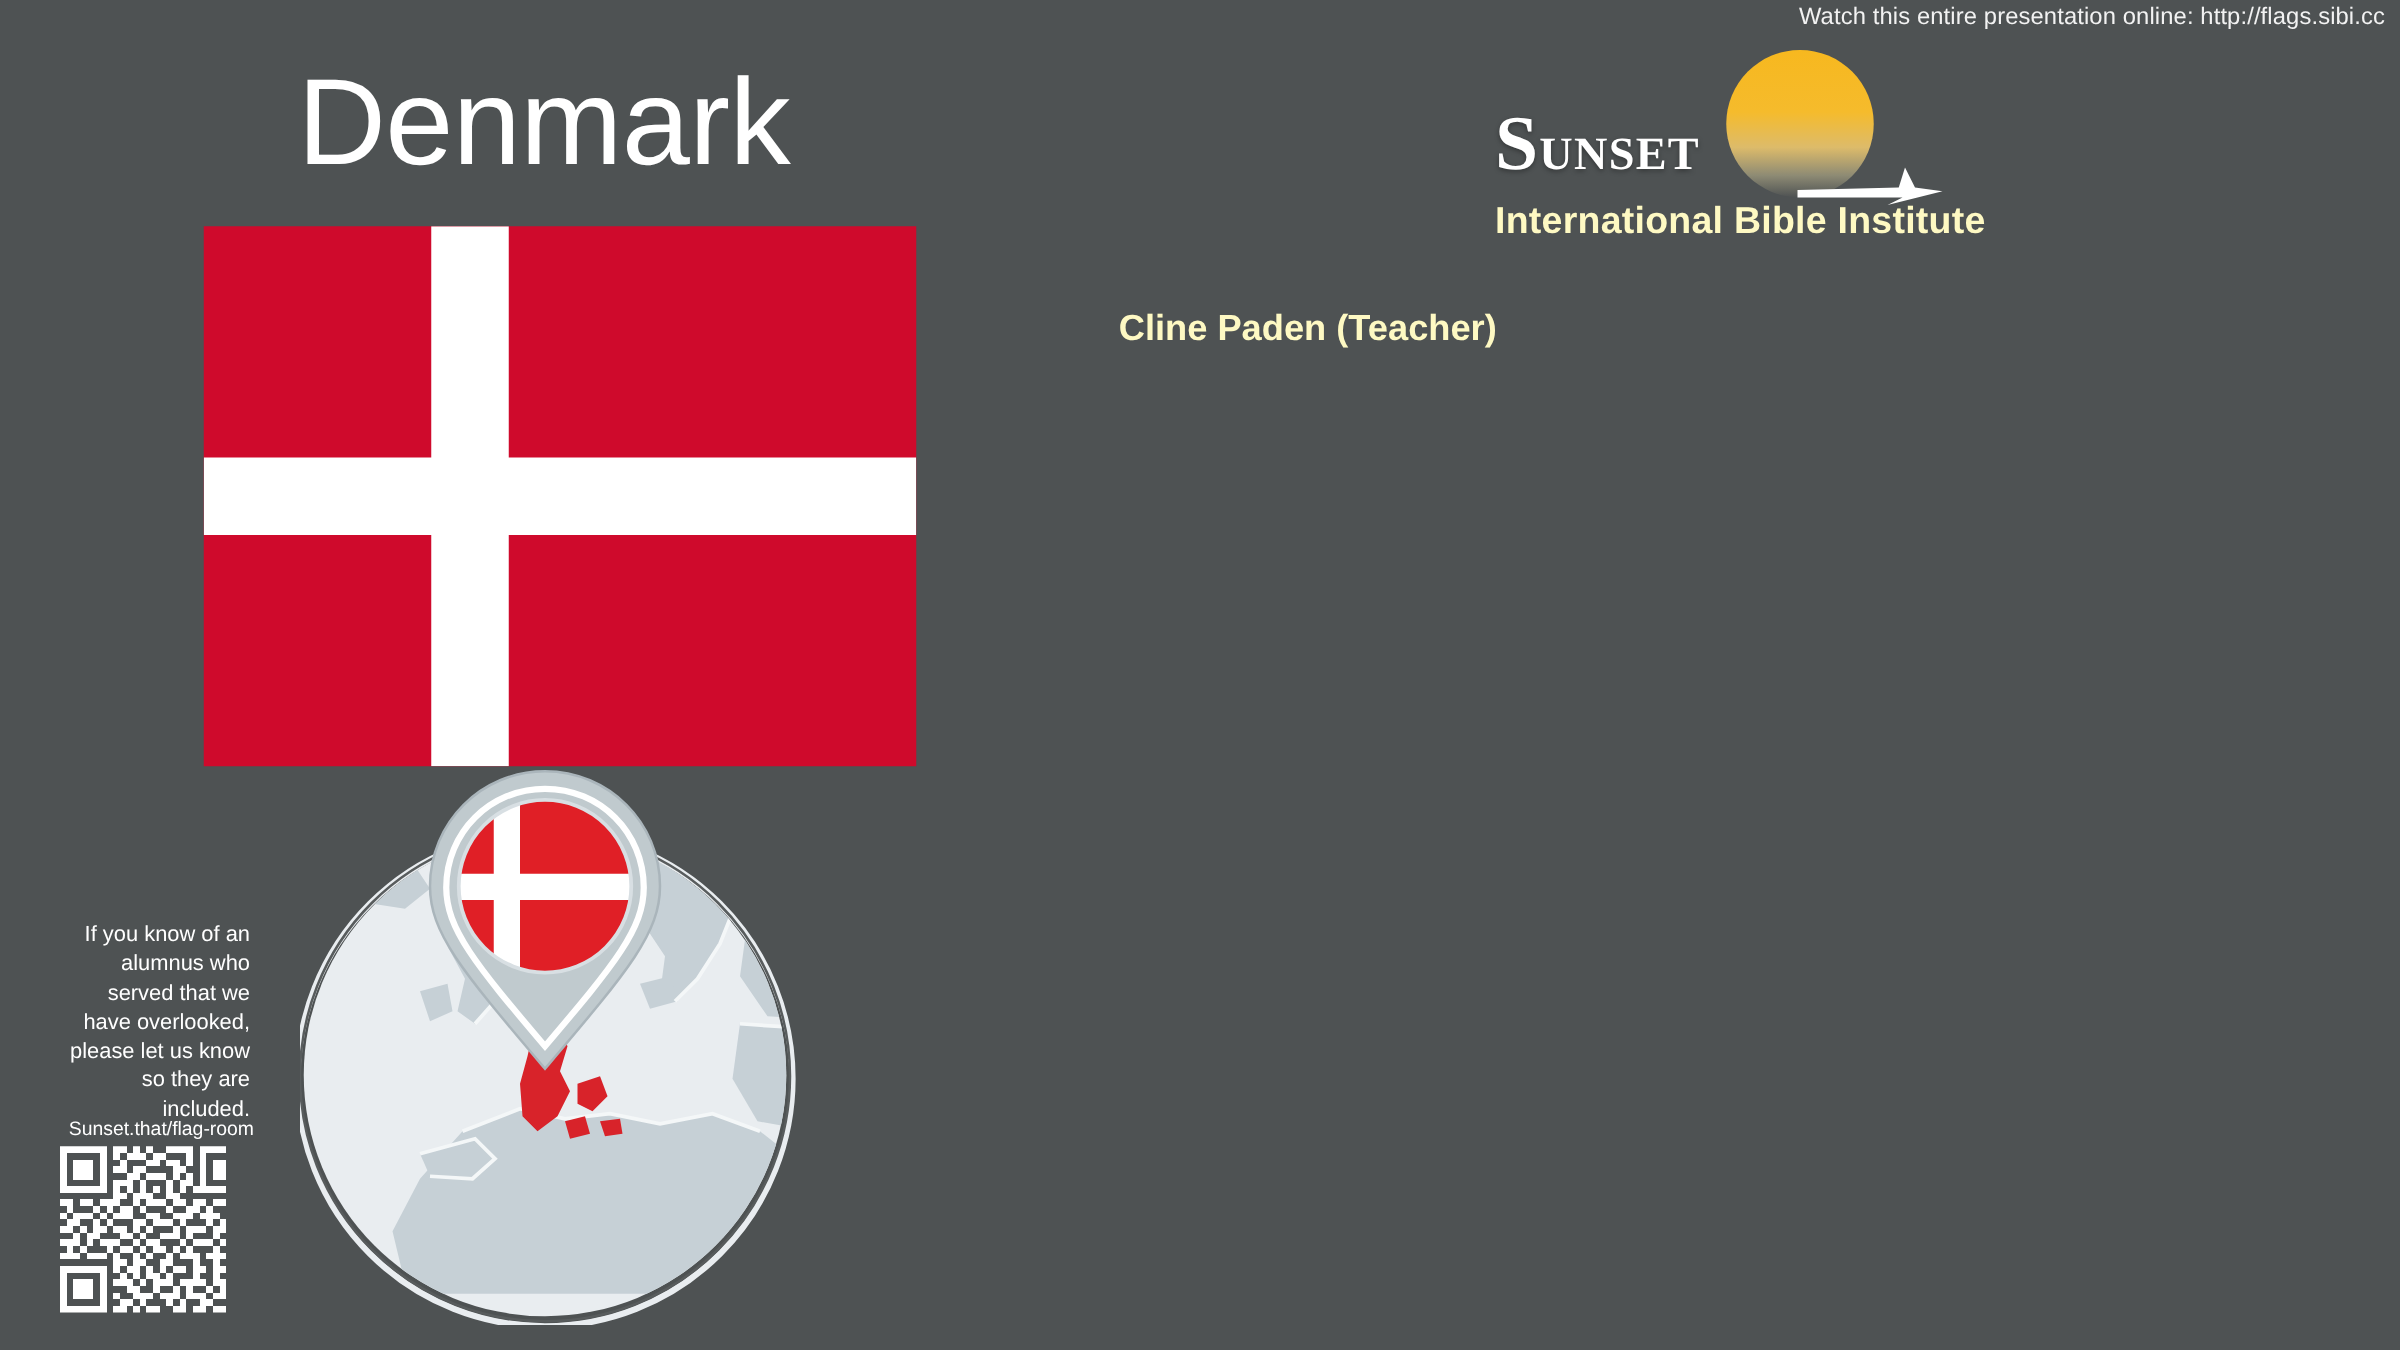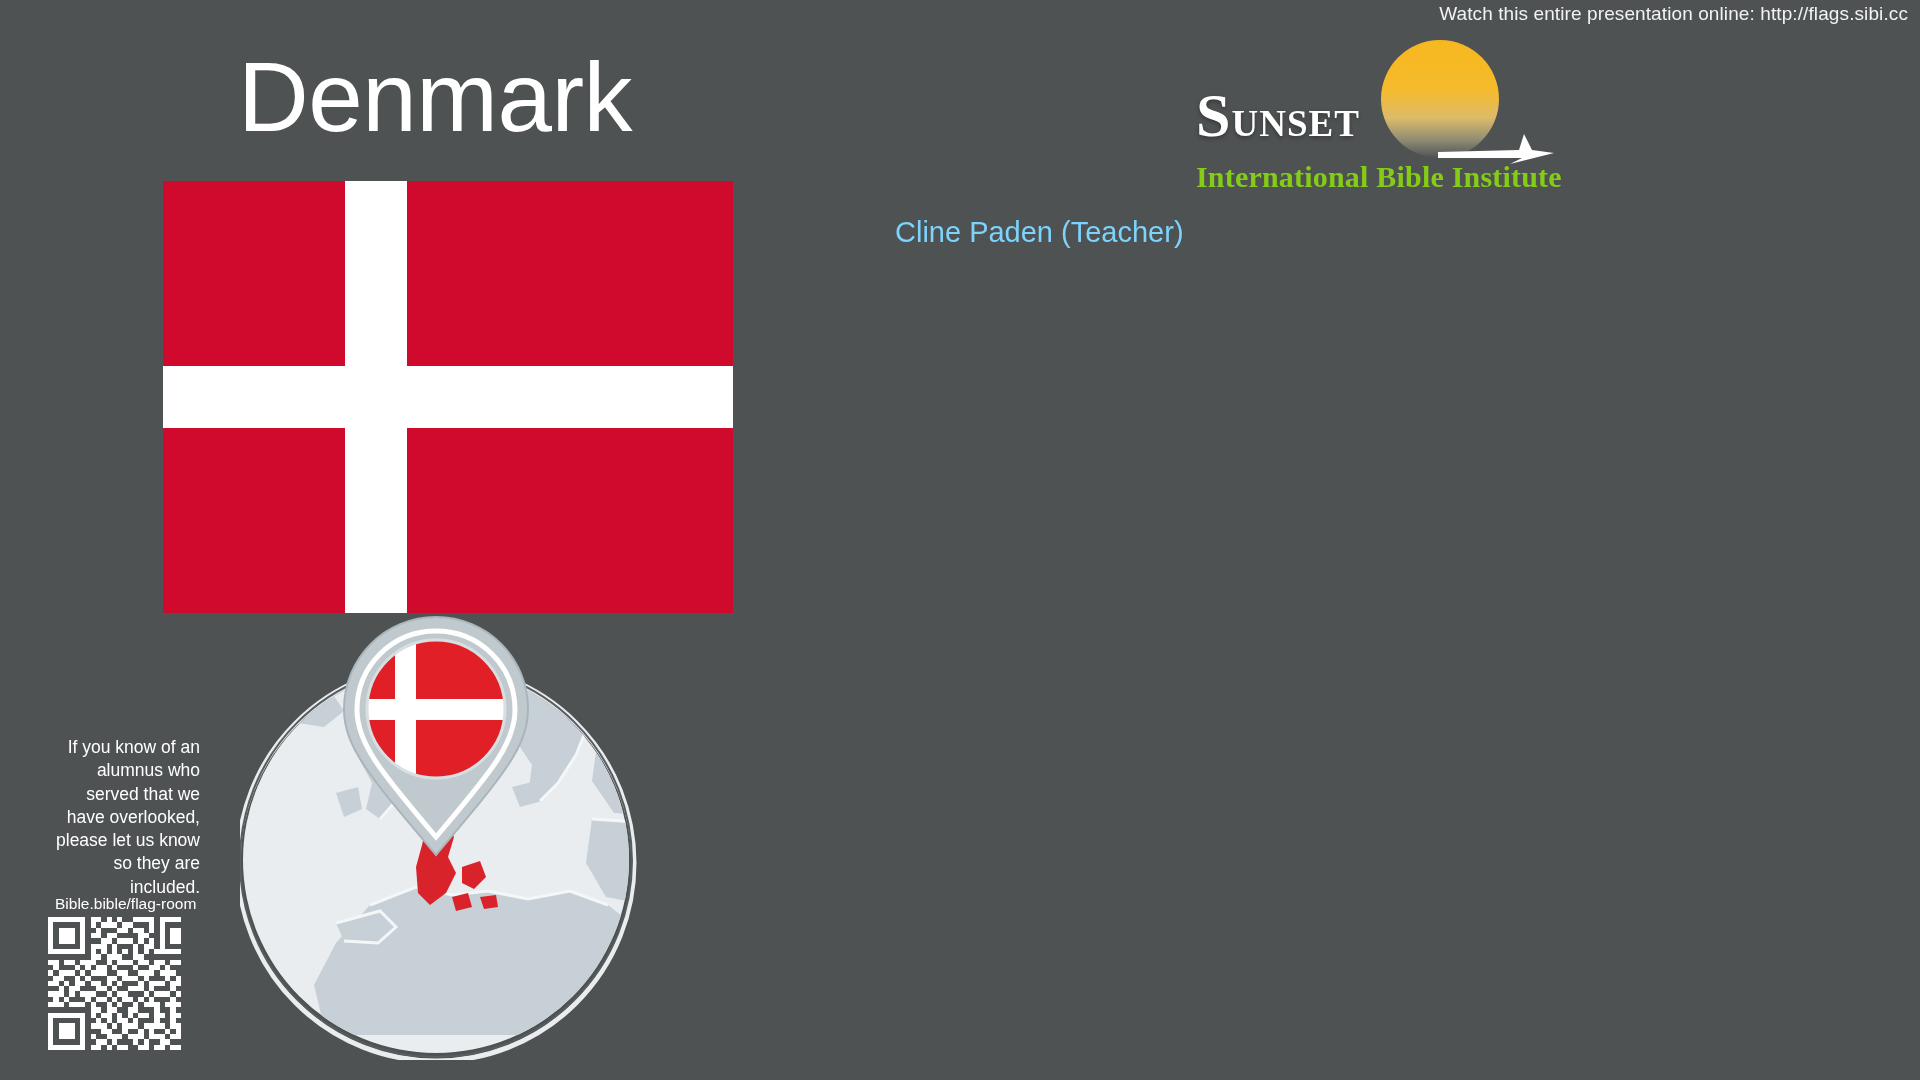--- a/index.html
+++ b/index.html
@@ -125,37 +125,37 @@
     position: absolute;
     left: 240px;
     top: 88px;
     width: 120px;
     height: 40px;
   }
   .logo .tagline {
     position: absolute;
     left: 0px;
     top: 122px;
-    font-family: Liberation Serif, serif;
+    font-family: Liberation Sans, sans-serif;
     font-weight: 700;
     font-size: 30px;
     line-height: 1;
     letter-spacing: 0.2px;
-    color: #84cc16;
+    color: #fef9c3;
     white-space: nowrap;
   }
 
   
   .teacher {
     position: absolute;
     left: 895px;
-    top: 216px;
+    top: 247px;
     font-size: 29px;
-    font-weight: 400;
-    color: #7dd3fc;
+    font-weight: 700;
+    color: #fef9c3;
     white-space: nowrap;
   }
 
   
   .alumnus-note {
     position: absolute;
     left: 50px;
     top: 736px;
     width: 150px;
     font-size: 17.5px;
@@ -212,21 +212,21 @@
     <svg class="swoosh" viewBox="0 0 120 40">
       <path d="M2 30 L86 30 L74 36 L118 25 L96 22 L88 6 L83 22 L2 24 Z" fill="#ffffff"></path>
     </svg>
     <div class="tagline">International Bible Institute</div>
   </div>
 
   <div class="teacher">Cline Paden (Teacher)</div>
 
   <div class="alumnus-note">If you know of an alumnus who served that we have overlooked, please let us know so they are included.</div>
 
-  <div class="flagroom-link">Bible.bible/flag-room</div>
+  <div class="flagroom-link">Sunset.that/flag-room</div>
 
   <svg class="qr" id="qr-svg" viewBox="0 0 25 25" shape-rendering="crispEdges">
       <rect x="0" y="0" width="1" height="1" fill="#ffffff"></rect>
       <rect x="1" y="0" width="1" height="1" fill="#ffffff"></rect>
       <rect x="2" y="0" width="1" height="1" fill="#ffffff"></rect>
       <rect x="3" y="0" width="1" height="1" fill="#ffffff"></rect>
       <rect x="4" y="0" width="1" height="1" fill="#ffffff"></rect>
       <rect x="5" y="0" width="1" height="1" fill="#ffffff"></rect>
       <rect x="6" y="0" width="1" height="1" fill="#ffffff"></rect>
       <rect x="8" y="0" width="1" height="1" fill="#ffffff"></rect>

